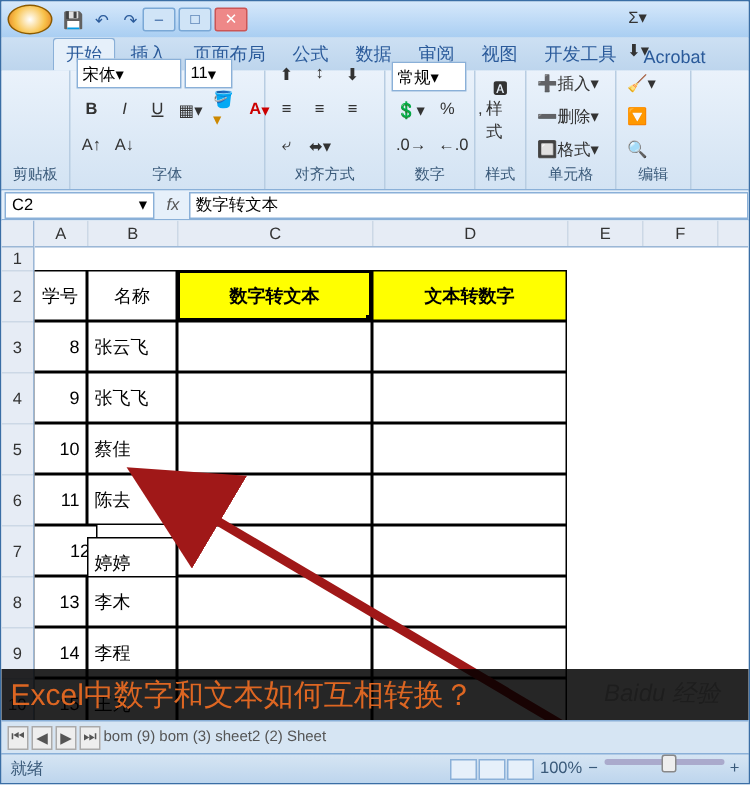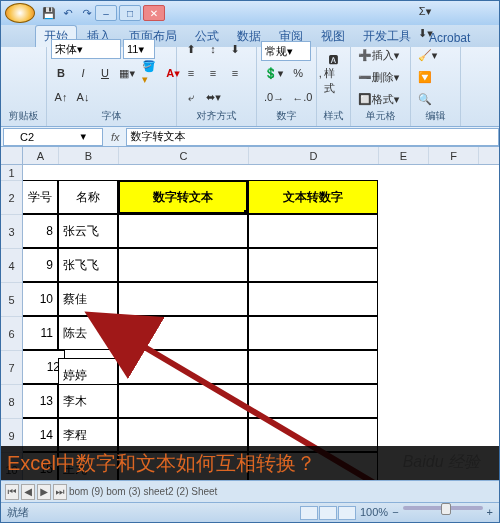--- a/index.html
+++ b/index.html
@@ -20,21 +20,21 @@
 .group { border-right: 1px solid #b8cde2; padding: 2px 4px; display: flex; flex-direction: column; justify-content: flex-end; }
 .group .gbody { flex:1; display:flex; align-items:flex-start; gap:2px; flex-wrap:wrap; }
 .group .glabel { text-align: center; font-size: 10px; color: #3a5a7a; padding-bottom:1px;}
 .btn { height: 20px; min-width: 20px; border: 1px solid transparent; display: inline-flex; align-items: center; justify-content: center; padding: 0 2px; font-size: 11px; color:#333; border-radius:2px;}
 .dropdown { height: 20px; border: 1px solid #8ab0d8; background: #fff; display: inline-flex; align-items: center; padding: 0 3px; font-size: 11px; }
 .paste-btn { width: 34px; height: 50px; display:flex; flex-direction:column; align-items:center; justify-content:center; gap:2px;}
 .paste-btn .icon{width:24px;height:28px;background:linear-gradient(#f8e8a8,#f0c850);border:1px solid #c89020;border-radius:2px;position:relative;}
 .paste-btn .icon::after{content:"";position:absolute;top:6px;left:3px;width:16px;height:18px;background:#fff;border:1px solid #999;}
 .row { display:flex; gap:2px; margin-bottom:2px;}
 .namebox { height: 20px; display: flex; align-items: center; border-bottom: 1px solid #8ab0d8; background:#e6f0fa;font-size:11px;}
-.namebox .nb { width: 100px; border: 1px solid #8ab0d8; background: #fff; padding: 0 16px; margin: 0 2px; height:18px; display:flex;align-items:center;justify-content:space-between;}
+.namebox .nb { width: 100px; border: 1px solid #8ab0d8; background: #fff; padding: 0 4px; margin: 0 2px; height:18px; display:flex;align-items:center;justify-content:space-between;}
 .namebox .fx { padding: 0 6px; color:#555;}
 .namebox .formula { flex: 1; border: 1px solid #8ab0d8; background: #fff; padding: 0 4px; height:18px; display:flex;align-items:center;}
 .gridwrap { flex: 1; display: flex; overflow: hidden; background:#fff; position:relative;}
 .rowheads { width: 22px; background: #e6ecf5; border-right:1px solid #9bb7d6;}
 .grid { flex: 1; overflow: hidden; position:relative;}
 .colheads { height: 18px; display: flex; background: #e6ecf5; border-bottom:1px solid #9bb7d6;}
 .colheads div { border-right: 1px solid #ccd8e6; text-align: center; font-size: 11px; color:#333; display:flex;align-items:center;justify-content:center;}
 .rowheads div { height: 34px; border-bottom: 1px solid #ccd8e6; text-align: center; font-size: 11px; display:flex;align-items:center;justify-content:center;color:#333;}
 .rowheads .rh0 { height: 18px; border-bottom:1px solid #9bb7d6;}
 .cells { position: relative; }

